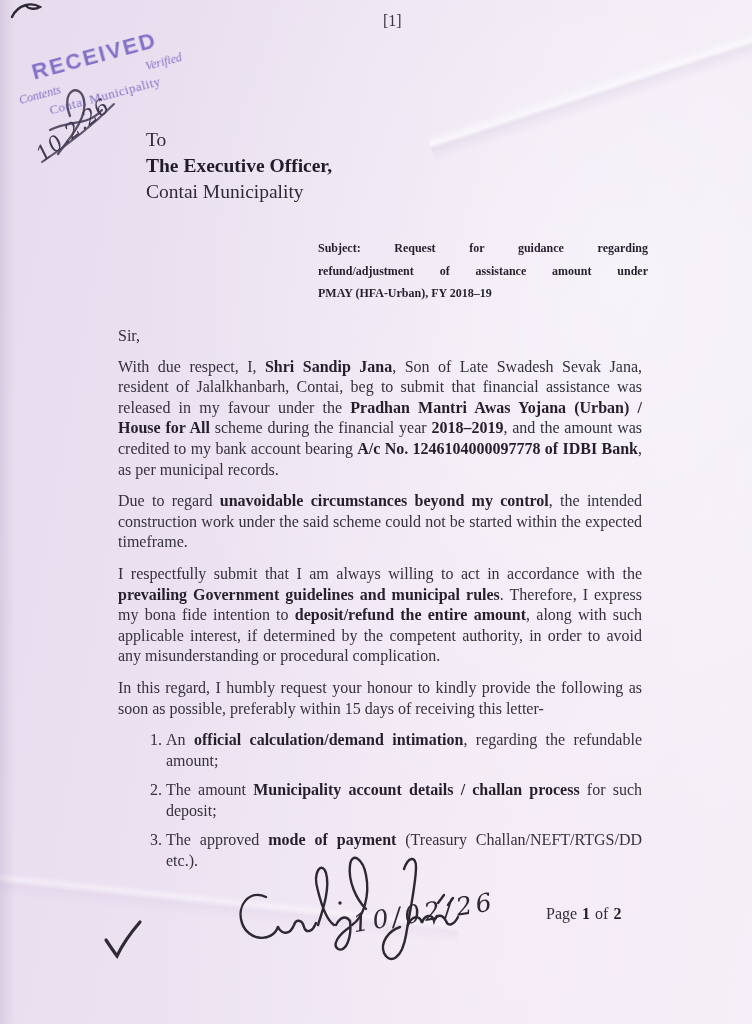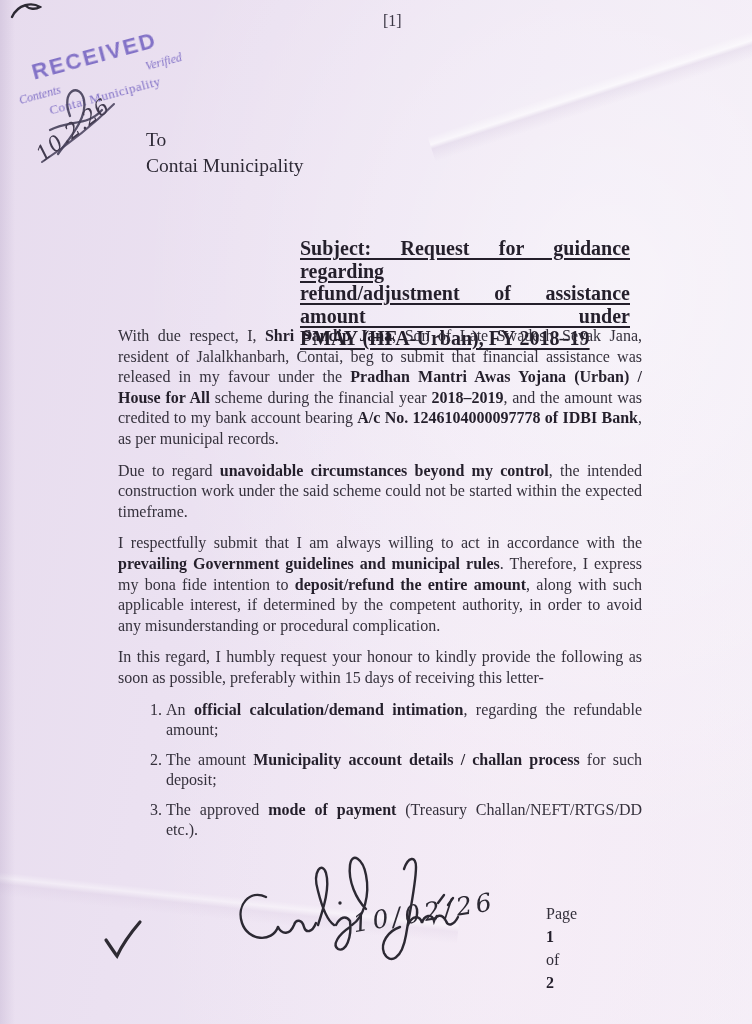--- a/index.html
+++ b/index.html
@@ -43,23 +43,23 @@
     position:absolute;left:18px;top:118px;width:110px;text-align:center;
     transform:rotate(-38deg);font-size:21px;letter-spacing:1px;color:#413a4e;
   }
 
   
   .recipient{position:absolute;left:146px;top:100px;font-size:19.5px;line-height:26px;color:#2e2a36;margin-top:27px;}
   .recipient .b{font-weight:700;color:#211c2a;}
 
   
   .subject{
-    position:absolute;left:300px;top:237px;width:330px;
-    font-size:20px;font-weight:700;line-height:22.5px;color:#241f2b;
-    text-decoration:underline;text-underline-offset:3px;text-decoration-thickness:1.5px;
+    position:absolute;left:318px;top:237px;width:330px;
+    font-size:12px;font-weight:700;line-height:22.5px;color:#241f2b;
+    text-underline-offset:3px;text-decoration-thickness:1.5px;
   }
   .subject div{text-align:justify;}
   .subject div:not(:last-child){text-align-last:justify;}
 
   
   .body-col{position:absolute;left:118px;top:326px;width:524px;font-size:16px;line-height:20.6px;text-align:justify;}
   .salutation{text-align:left;margin-bottom:10px;}
   .para{margin:0 0 11px 0;}
   .b{font-weight:700;color:#241f2b;}
   .li{display:flex;margin:2px 0 9px 0;}
@@ -68,21 +68,21 @@
 
   
   .signature{position:absolute;left:232px;top:843px;}
   .sig-stroke{fill:none;stroke:#2c2933;stroke-width:2.4;stroke-linecap:round;}
   .sig-date{
     position:absolute;left:352px;top:898px;transform:rotate(-9deg);
     font-size:25px;letter-spacing:4px;color:#2c2933;
   }
   .tick{position:absolute;left:96px;top:916px;}
   .corner-mark{position:absolute;left:2px;top:0;}
-  .footer-page{position:absolute;left:546px;top:905px;font-size:16px;color:#332f3a;display:flex;gap:5px;flex-direction:column;}
+  .footer-page{position:absolute;left:546px;top:905px;font-size:16px;color:#332f3a;display:flex;gap:5px;}
 </style>
 </head>
 <body>
 
 <div class="paper">
 
   <div class="crease c1"></div>
   <div class="crease c2"></div>
   <div class="edge-shade"></div>
 
@@ -104,30 +104,32 @@
   <svg class="stamp-scribble" width="115" height="115" viewBox="0 0 115 115">
     <path d="M42,44 C32,18 52,10 56,28 C60,46 40,68 30,82" fill="none" stroke="#46405a" stroke-width="2.3" stroke-linecap="round" opacity="0.9"></path>
     <path d="M22,58 C42,48 60,54 74,38" fill="none" stroke="#46405a" stroke-width="2.2" stroke-linecap="round" opacity="0.9"></path>
     <path d="M14,90 C32,78 60,58 86,32" fill="none" stroke="#46405a" stroke-width="2.1" stroke-linecap="round" opacity="0.85"></path>
   </svg>
 
   <div class="stamp-date handwriting">10.2.26</div>
 
   <div class="recipient">
     <div>To</div>
+    <div class="b">The Executive Officer,</div>
     <div>Contai Municipality</div>
   </div>
 
   <div class="subject">
       <div>Subject: Request for guidance regarding</div>
       <div>refund/adjustment of assistance amount under</div>
       <div>PMAY (HFA-Urban), FY 2018–19</div>
     </div>
 
   <div class="body-col">
+    <div class="salutation">Sir,</div>
     <p class="para"><span>With due respect, I, </span><span class="b">Shri Sandip Jana</span><span>, Son of Late Swadesh Sevak Jana, resident of Jalalkhanbarh, Contai, beg to submit that financial assistance was released in my favour under the </span><span class="b">Pradhan Mantri Awas Yojana (Urban) / House for All</span><span> scheme during the financial year </span><span class="b">2018–2019</span><span>, and the amount was credited to my bank account bearing </span><span class="b">A/c No. 1246104000097778 of IDBI Bank</span><span>, as per municipal records.</span></p>
     <p class="para"><span>Due to regard </span><span class="b">unavoidable circumstances beyond my control</span><span>, the intended construction work under the said scheme could not be started within the expected timeframe.</span></p>
     <p class="para"><span>I respectfully submit that I am always willing to act in accordance with the </span><span class="b">prevailing Government guidelines and municipal rules</span><span>. Therefore, I express my bona fide intention to </span><span class="b">deposit/refund the entire amount</span><span>, along with such applicable interest, if determined by the competent authority, in order to avoid any misunderstanding or procedural complication.</span></p>
     <p class="para"><span>In this regard, I humbly request your honour to kindly provide the following as soon as possible, preferably within 15 days of receiving this letter-</span></p>
 
     <div class="li">
       <span class="num">1.</span>
       <span class="li-text"><span>An </span><span class="b">official calculation/demand intimation</span><span>, regarding the refundable amount;</span></span>
     </div>
     <div class="li">

